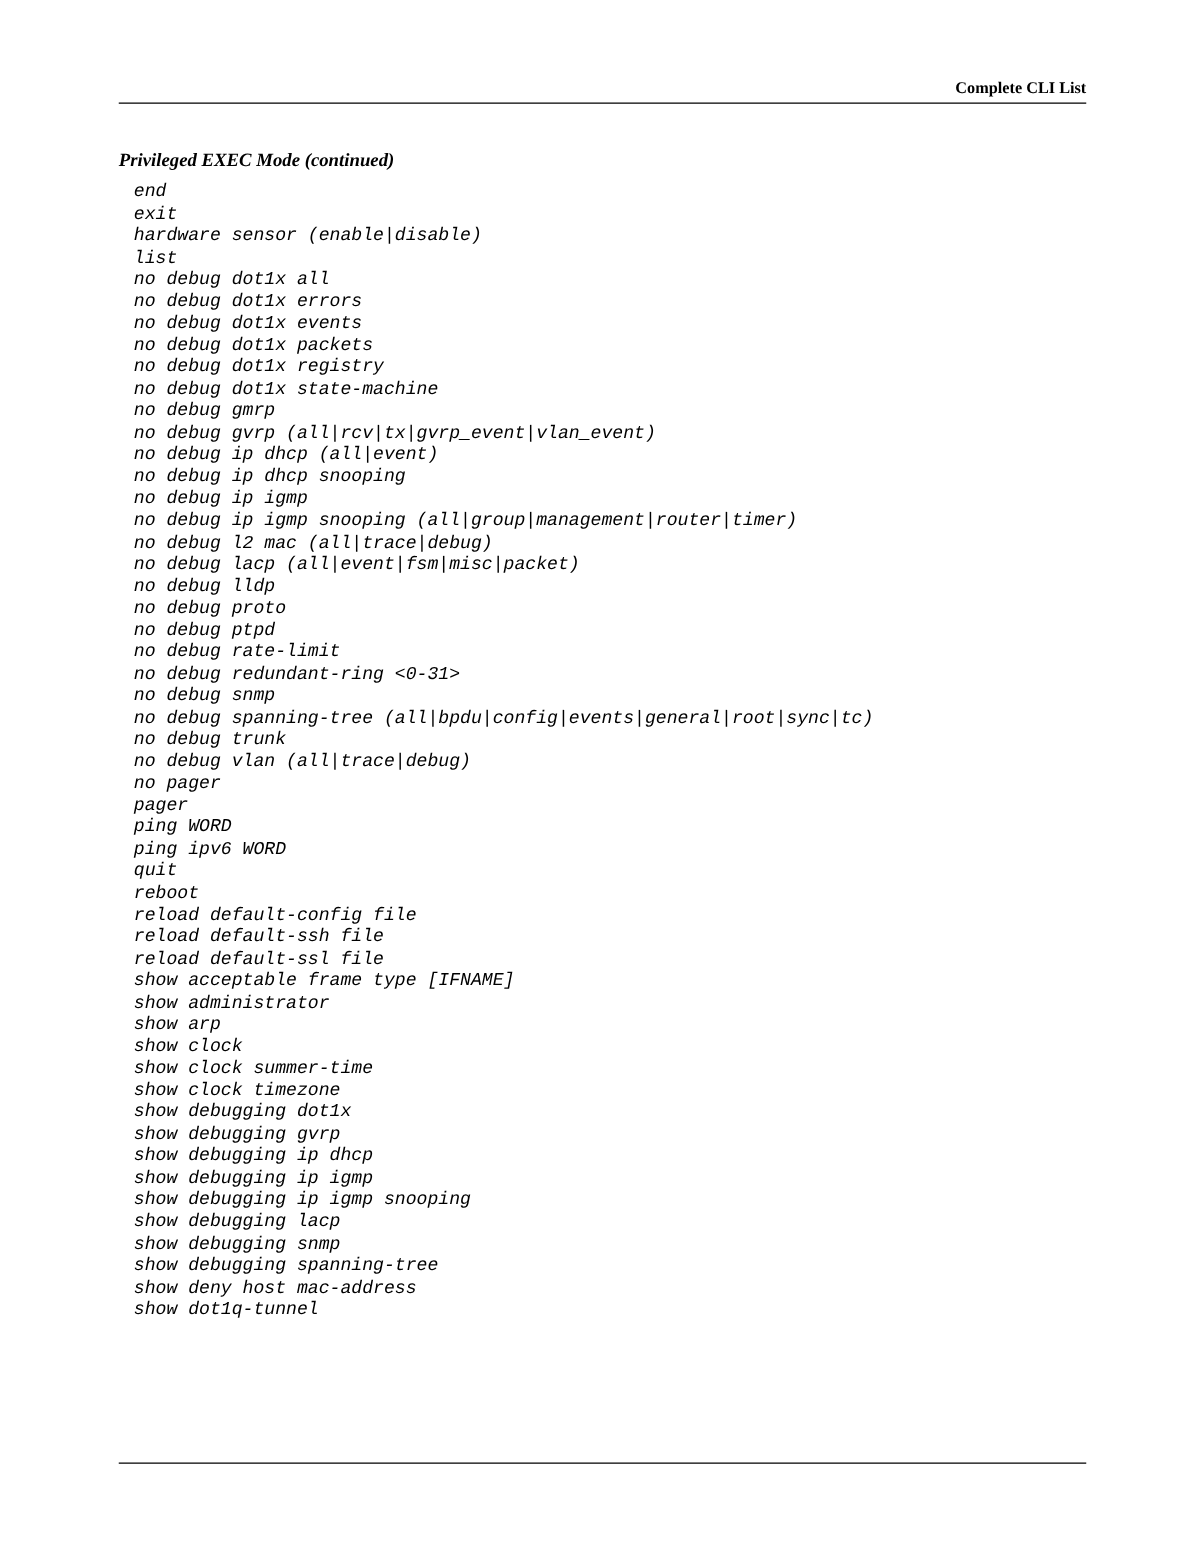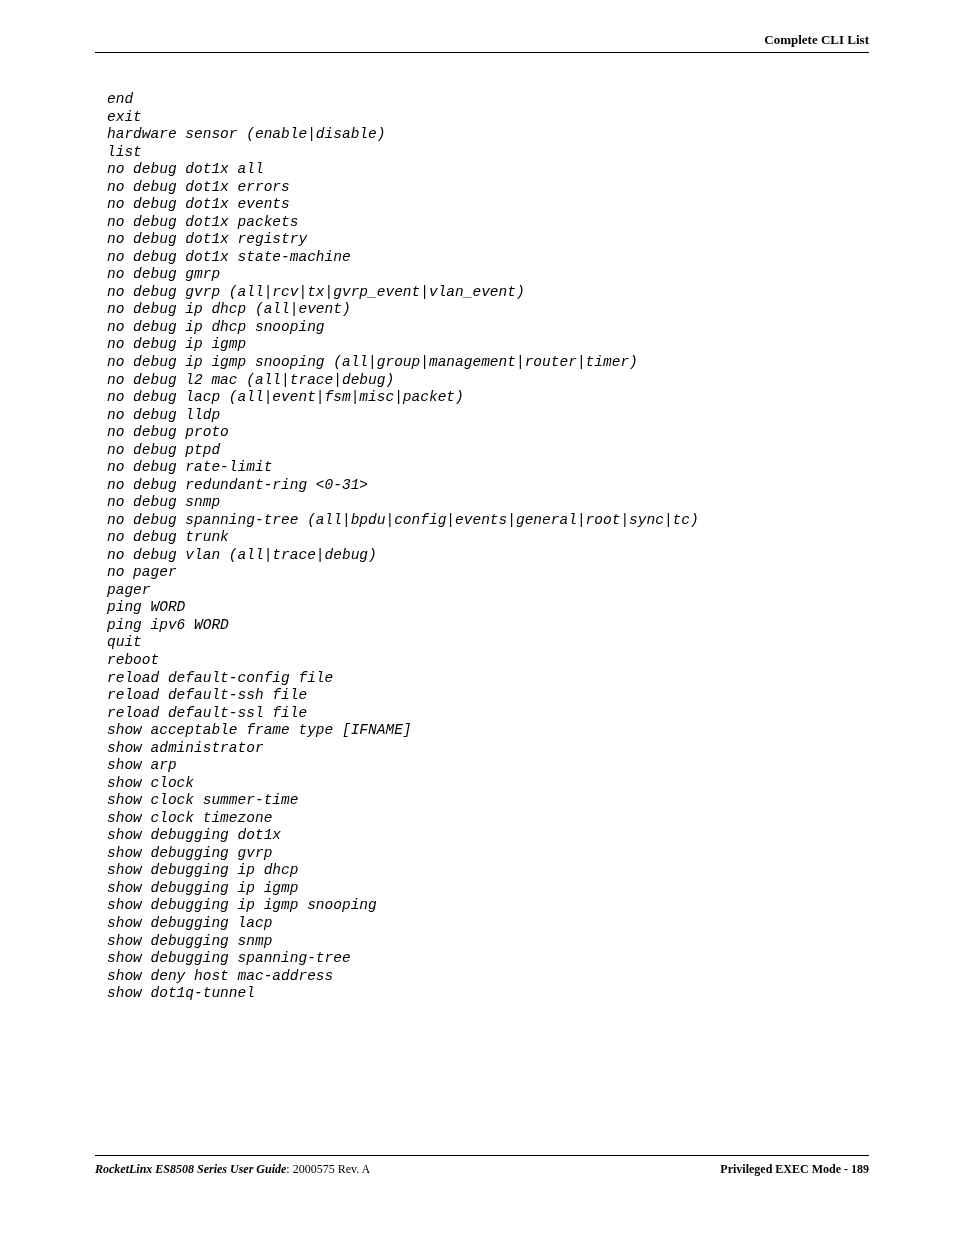--- a/index.html
+++ b/index.html
@@ -7,21 +7,21 @@
     padding: 0;
     font-family: Georgia, 'Times New Roman', serif;
     background: #fff;
     color: #000;
     width: 954px;
     height: 1235px;
     position: relative;
     box-sizing: border-box;
   }
   .page {
-    padding: 32px 85px 50px 95px;
+    padding: 62px 85px 50px 95px;
     box-sizing: border-box;
     height: 100%;
     position: relative;
   }
   .header-right {
     text-align: right;
     font-weight: bold;
     font-size: 13px;
     margin-bottom: 4px;
   }
@@ -65,20 +65,21 @@
   .footer-left .rev { font-style: normal; }
   .footer-right { font-weight: bold; }
 </style>
 </head>
 <body>
 
 <div class="page">
   <div class="header-right">Complete CLI List</div>
   <hr class="rule">
 
+  <div class="section-title">Privileged EXEC Mode (continued)</div>
 
   <div class="code-block" id="code-block">end
 exit
 hardware sensor (enable|disable)
 list
 no debug dot1x all
 no debug dot1x errors
 no debug dot1x events
 no debug dot1x packets
 no debug dot1x registry
@@ -121,20 +122,14 @@
 show debugging ip igmp
 show debugging ip igmp snooping
 show debugging lacp
 show debugging snmp
 show debugging spanning-tree
 show deny host mac-address
 show dot1q-tunnel</div>
 
   <div class="footer">
     <hr class="footer-rule">
-    <div class="footer-row">
-      <div class="footer-left">
-        <span class="doc">RocketLinx ES8508 Series  User Guide</span><span class="rev">: 2000575 Rev. A</span>
-      </div>
-      <div class="footer-right">Privileged EXEC Mode - 189</div>
-    </div>
   </div>
 </div>
 
 </body></html>

